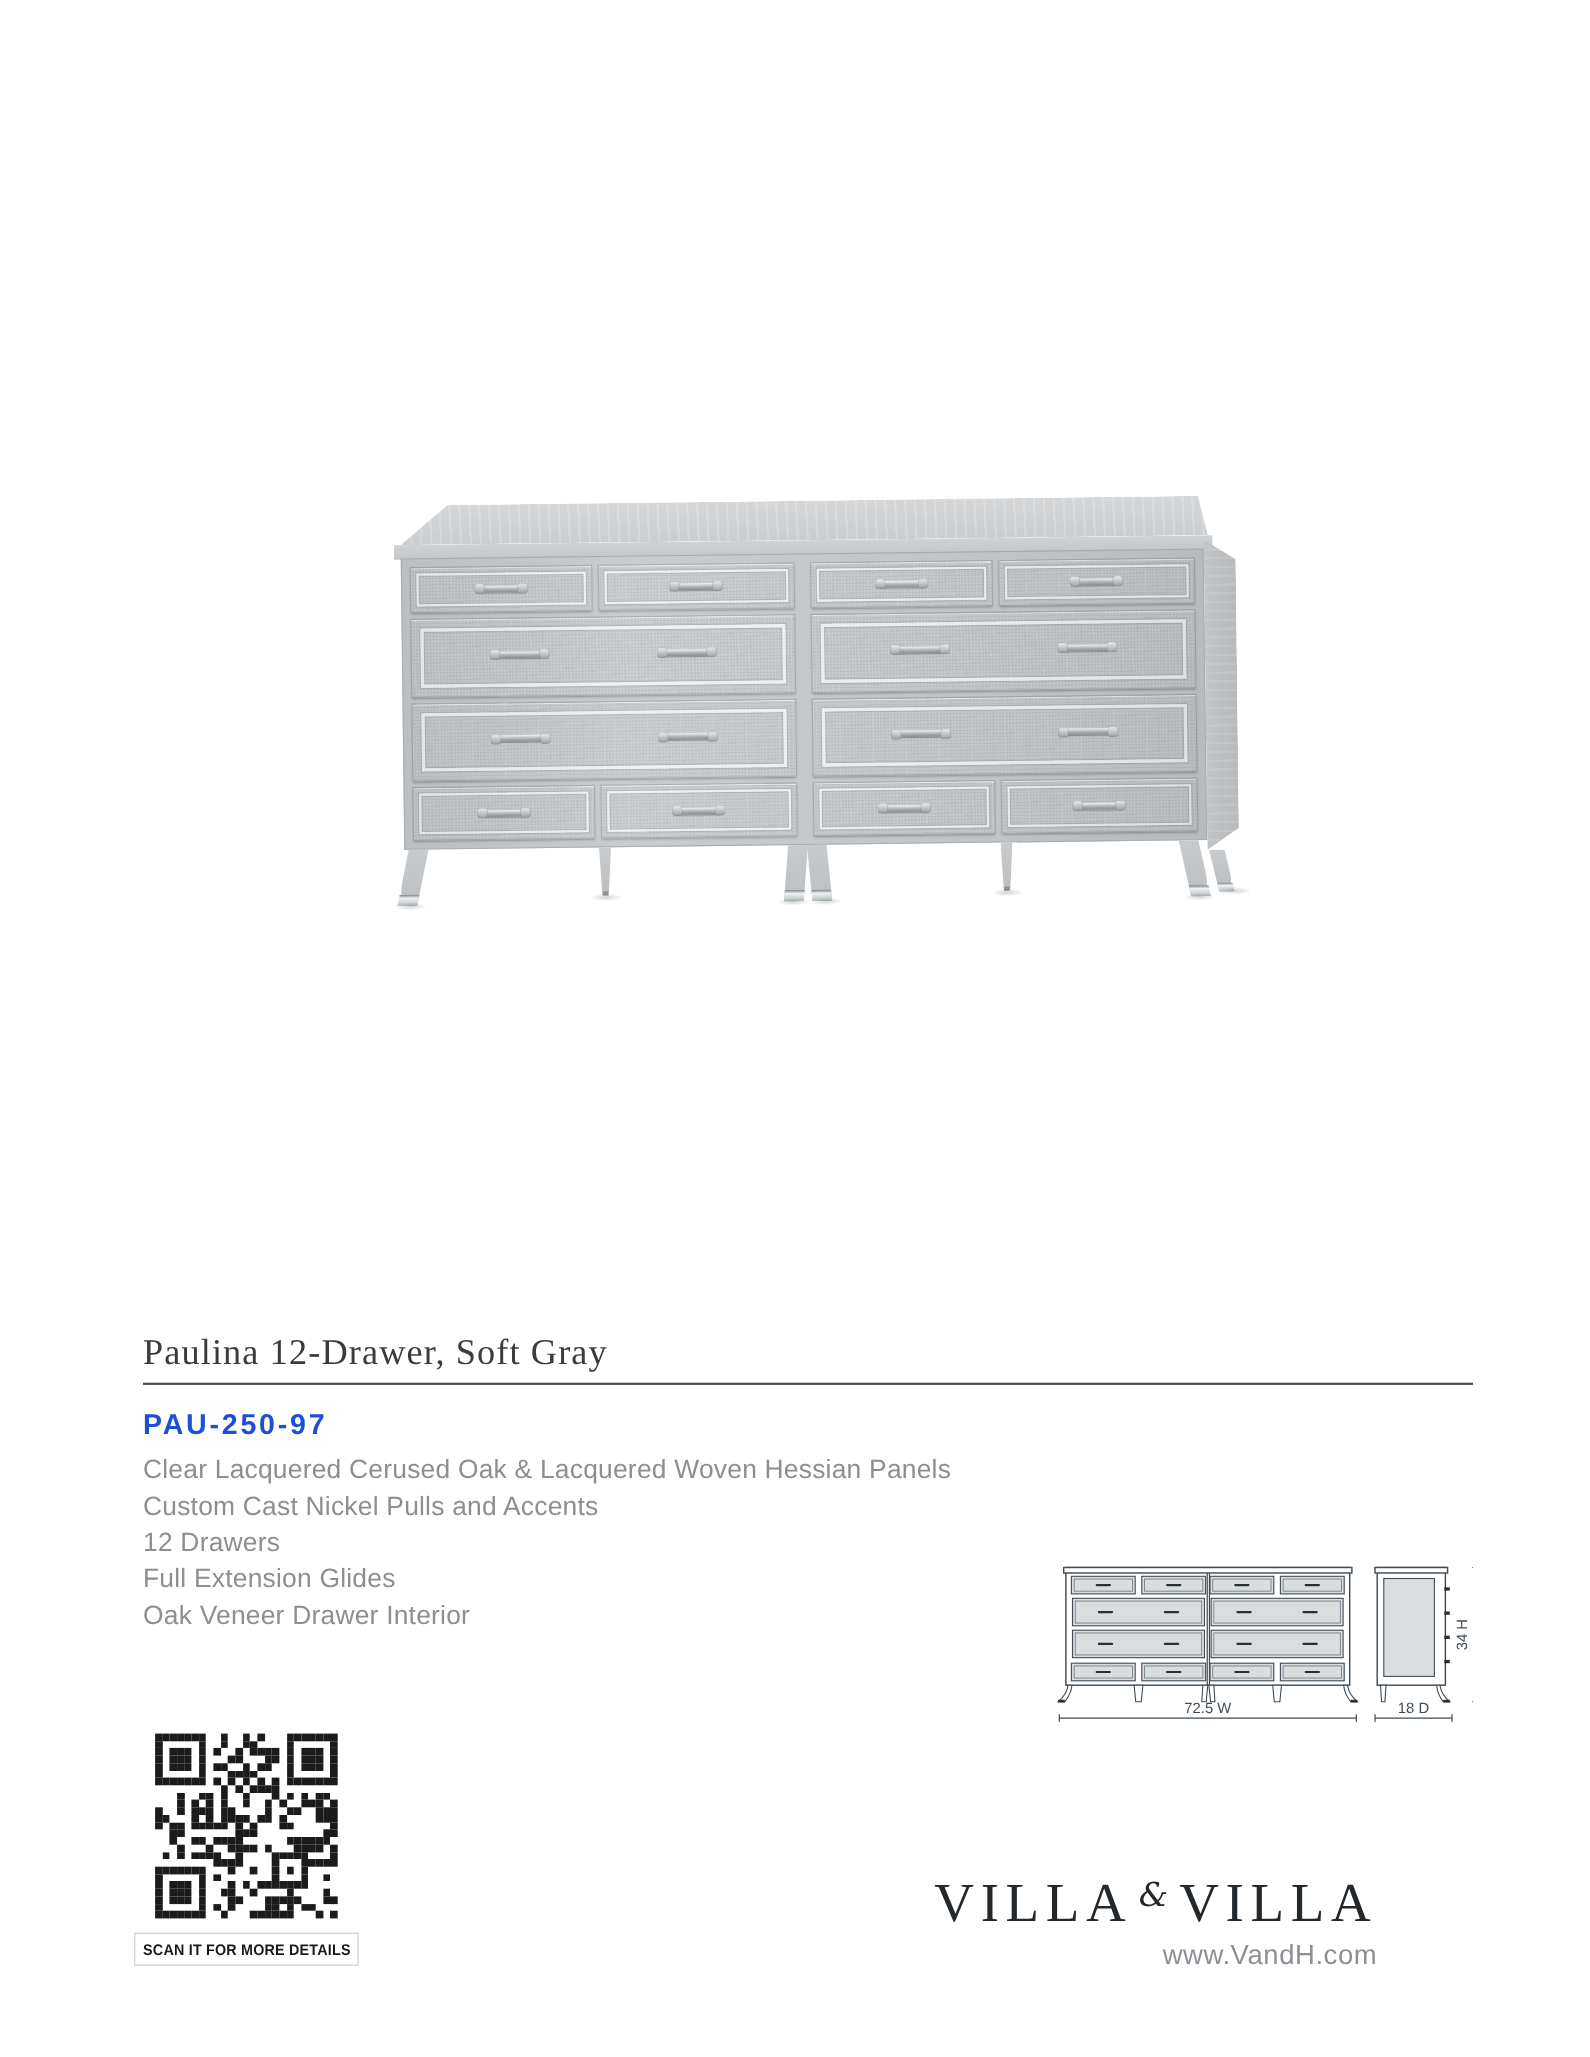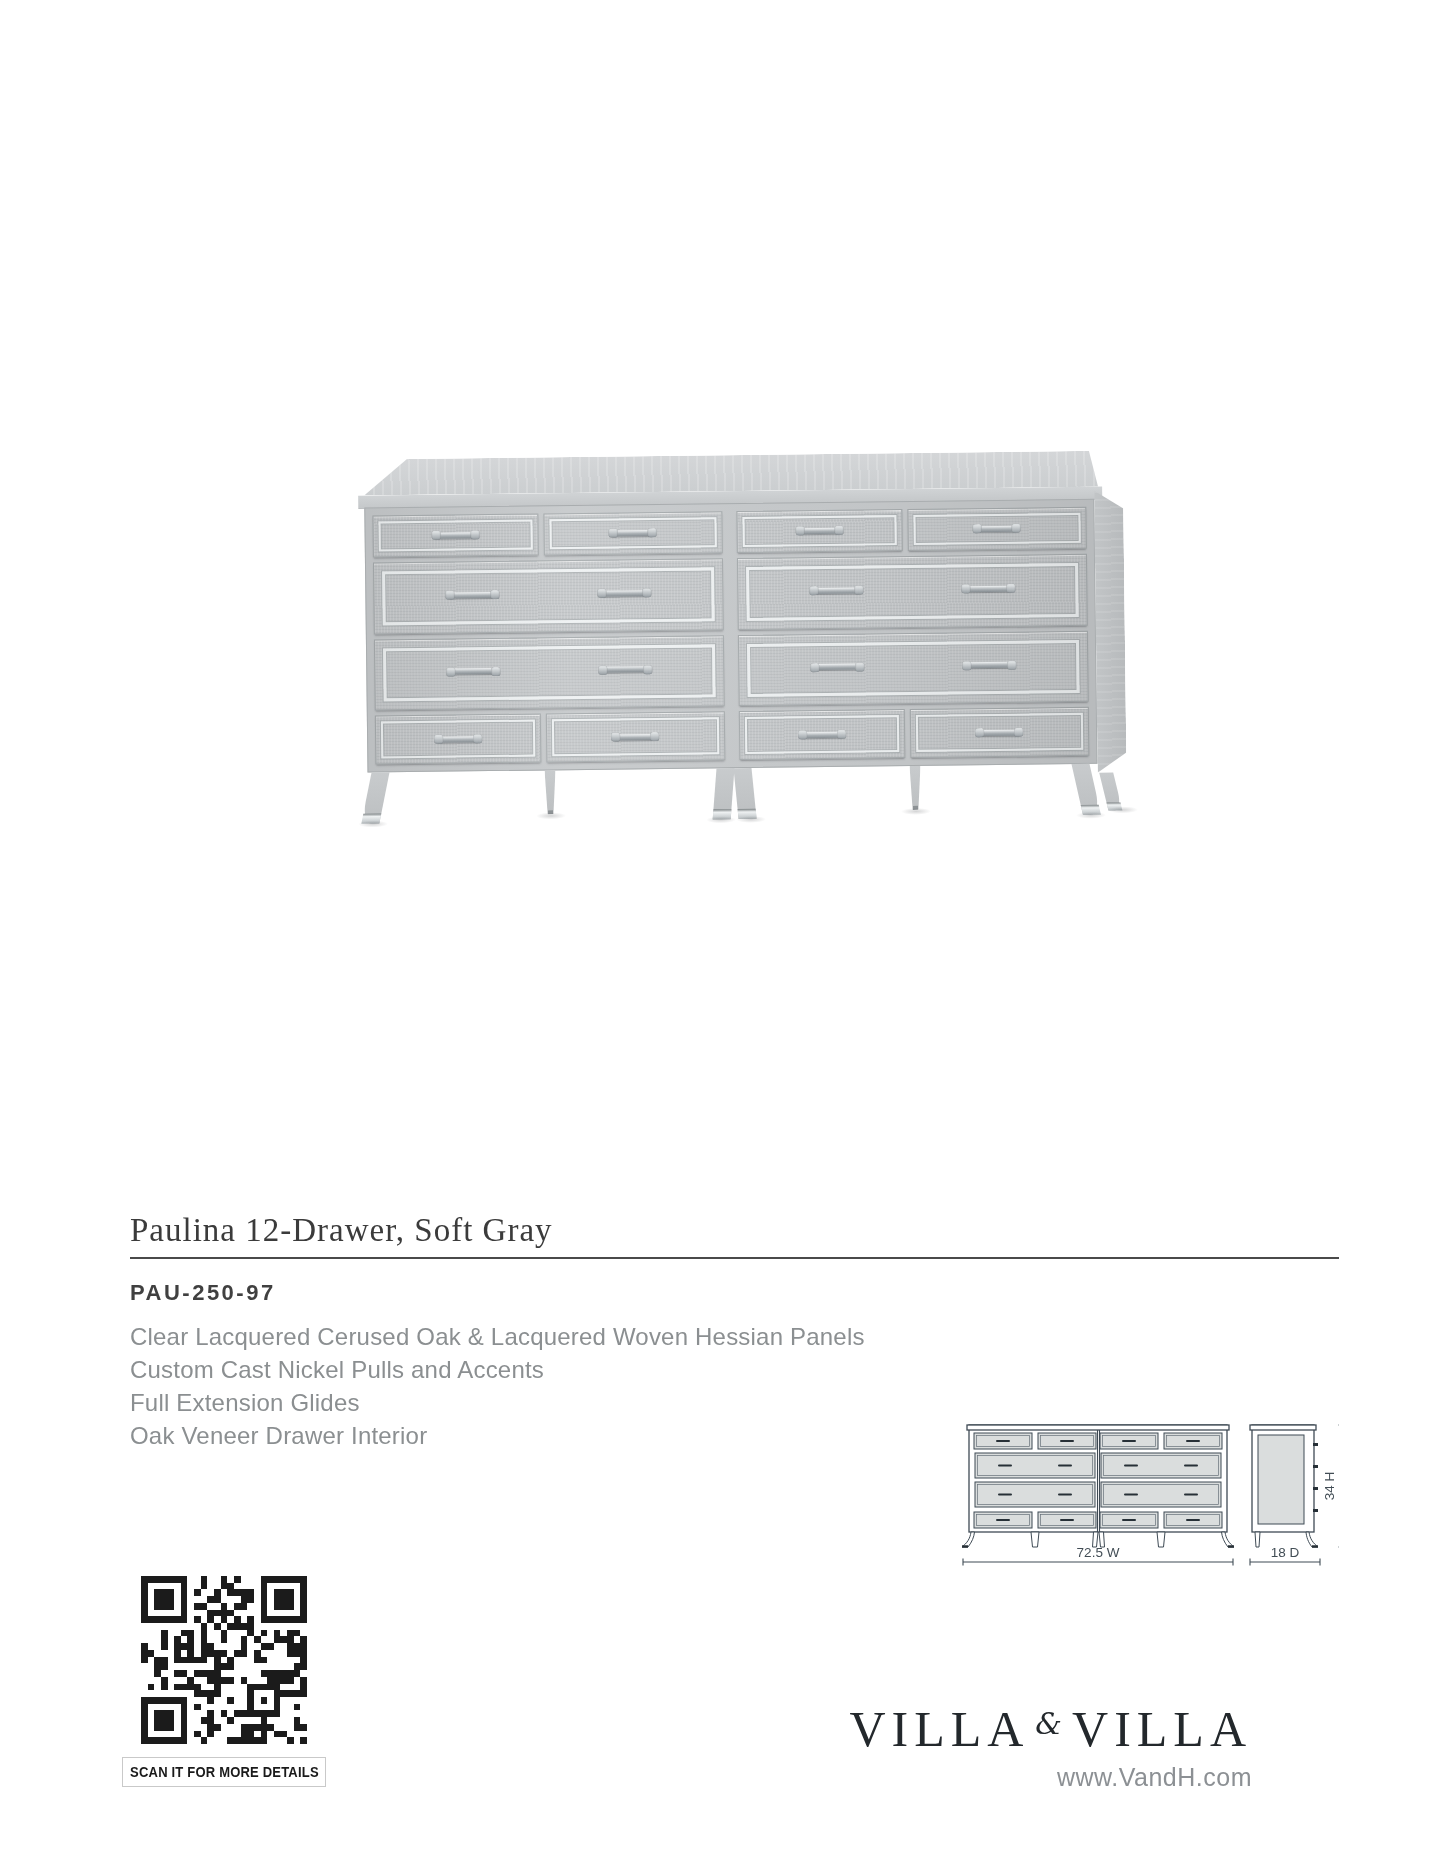--- a/index.html
+++ b/index.html
@@ -65,21 +65,21 @@
   .shadow{position:absolute;height:7px;width:30px;border-radius:50%;
       background:radial-gradient(ellipse at center,rgba(60,63,66,.22),rgba(60,63,66,0) 70%);}
   .sh1{left:-2px;top:361px;} .sh2{left:176px;top:355px;} .sh3{left:346px;top:361px;}
   .sh4{left:376px;top:361px;} .sh5{left:541px;top:355px;} .sh6{left:716px;top:361px;}
   .sh7{left:748px;top:356px;}
 
   
   .title{position:absolute;left:130px;top:1210px;font-family:"Liberation Serif","DejaVu Serif",serif;
       font-size:33px;line-height:40px;letter-spacing:1px;color:#3b3b3b;}
   .rule{position:absolute;left:130px;top:1257px;width:1225px;height:2px;background:#4a4a4a;}
-  .sku{position:absolute;left:130px;top:1280px;font-size:22px;font-weight:700;letter-spacing:2.5px;color:#404040;}
+  .sku{position:absolute;left:130px;top:1280px;font-size:26px;font-weight:700;letter-spacing:2.5px;color:#1d4ed8;}
   .specs{position:absolute;left:130px;top:1320px;font-size:24px;line-height:33px;color:#8b8f91;letter-spacing:.2px;}
 
   
   .diagram{position:absolute;left:955px;top:1412px;}
   .diagram .pf{fill:#dadddd;stroke:#3f4b55;stroke-width:1;}
   .diagram .pi{fill:none;stroke:#3f4b55;stroke-width:.7;opacity:.75;}
   .diagram .pl{stroke:#273037;stroke-width:2;stroke-linecap:round;}
   .diagram .bd{fill:#ffffff;stroke:#3f4b55;stroke-width:1.3;}
   .diagram .lg{fill:#ffffff;stroke:#3f4b55;stroke-width:1;}
   .diagram .dim{stroke:#3f4b55;stroke-width:1.1;}
@@ -197,20 +197,21 @@
       <div class="shadow sh7"></div>
     </div>
   </div>
 
   <div class="title">Paulina 12-Drawer, Soft Gray</div>
   <div class="rule"></div>
   <div class="sku">PAU-250-97</div>
   <div class="specs">
     <div>Clear Lacquered Cerused Oak &amp; Lacquered Woven Hessian Panels</div>
     <div>Custom Cast Nickel Pulls and Accents</div>
+    <div>12 Drawers</div>
     <div>Full Extension Glides</div>
     <div>Oak Veneer Drawer Interior</div>
   </div>
 
   <svg class="diagram" width="410" height="170" viewBox="0 0 410 170">
     <defs>
       <g id="dsm">
         <rect class="pf" x="0" y="0" width="58" height="16"></rect>
         <rect class="pi" x="2.5" y="2.5" width="53" height="11"></rect>
         <line class="pl" x1="23" y1="8" x2="35" y2="8"></line>

